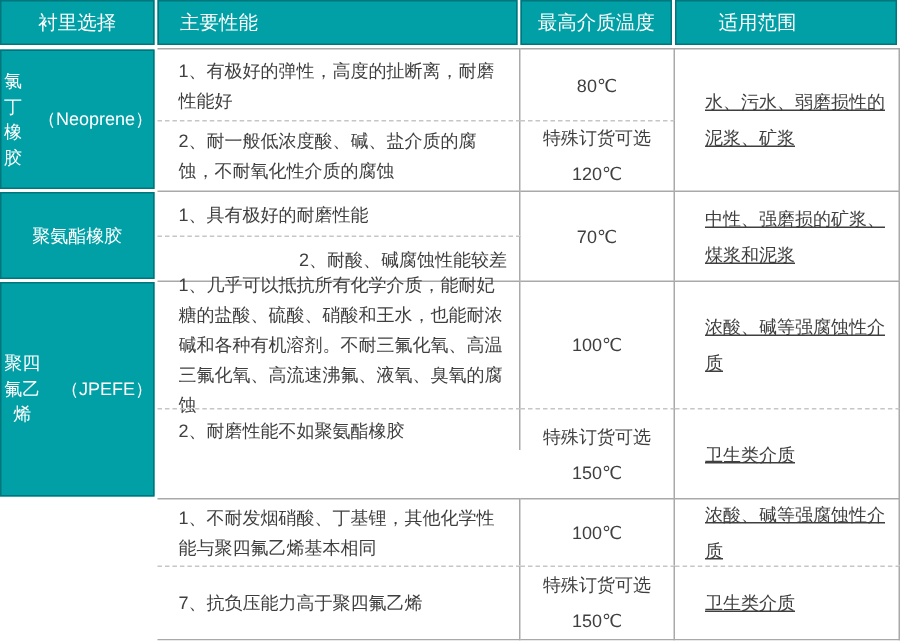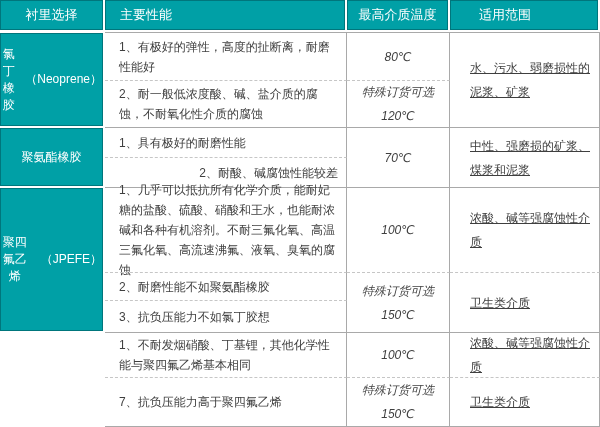--- a/index.html
+++ b/index.html
@@ -67,21 +67,21 @@
     line-height:24px;
     border-right:1px solid var(--line);
     text-decoration:underline;
   }
   .solid-top{border-top:1px solid var(--line);}
   .dash-top{border-top:1px dashed var(--dash);}
   .solid-bottom{border-bottom:1px solid var(--line);}
   
   .r1{grid-row:2;} .r2{grid-row:3;} .r3{grid-row:4;} .r4{grid-row:5;text-align:right;}
   .r5{grid-row:6;} .r6{grid-row:7;} .r7{grid-row:8;} .r8{grid-row:9;} .r9{grid-row:10;}
-  .c1{grid-column:1;} .c2{grid-column:2;} .c3{grid-column:3;font-style:italic;} .c4{grid-column:4;}
+  .c1{grid-column:1;} .c2{grid-column:2;} .c3{grid-column:3;} .c4{grid-column:4;}
   .span-r1-r2{grid-row:2/4;} .span-r3-r4{grid-row:4/6;}
   .span-r5-r7{grid-row:6/9;gap:12px;} .span-r6-r7{grid-row:7/9;}
   .span-r8-r9{grid-row:9/11;}
 </style>
 </head>
 <body>
 
 <div class="table">
 
   <div class="th center" style="grid-row:1;grid-column:1;">衬里选择</div>
@@ -112,21 +112,20 @@
     <span>聚四氟乙烯</span>
     <span>（JPEFE）</span>
   </div>
   <div class="cell perf c2 r5 solid-top">1、几乎可以抵抗所有化学介质，能耐妃糖的盐酸、硫酸、硝酸和王水，也能耐浓碱和各种有机溶剂。不耐三氟化氧、高温三氟化氧、高流速沸氟、液氧、臭氧的腐蚀</div>
   <div class="cell temp c3 r5 solid-top">100℃</div>
   <div class="cell app  c4 r5 solid-top">浓酸、碱等强腐蚀性介质</div>
   <div class="cell perf c2 r6 dash-top">2、耐磨性能不如聚氨酯橡胶</div>
   <div class="cell temp c3 span-r6-r7 dash-top">特殊订货可选
 150℃</div>
   <div class="cell app  c4 span-r6-r7 dash-top">卫生类介质</div>
-  <div class="cell perf c2 r7 dash-top">3、抗负压能力不如氯丁胶想</div>
 
   <div class="cell perf c2 r8 solid-top">1、不耐发烟硝酸、丁基锂，其他化学性能与聚四氟乙烯基本相同</div>
   <div class="cell temp c3 r8 solid-top">100℃</div>
   <div class="cell app  c4 r8 solid-top">浓酸、碱等强腐蚀性介质</div>
   <div class="cell perf c2 r9 dash-top solid-bottom">7、抗负压能力高于聚四氟乙烯</div>
   <div class="cell temp c3 r9 dash-top solid-bottom">特殊订货可选
 150℃</div>
   <div class="cell app  c4 r9 dash-top solid-bottom">卫生类介质</div>
 
 </div>

